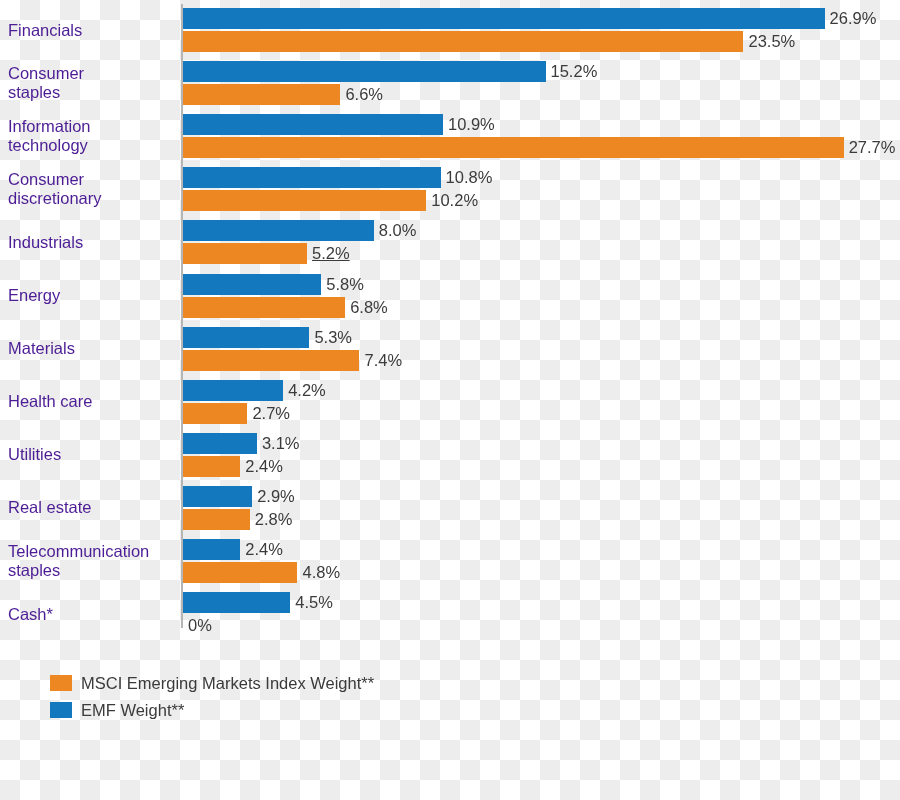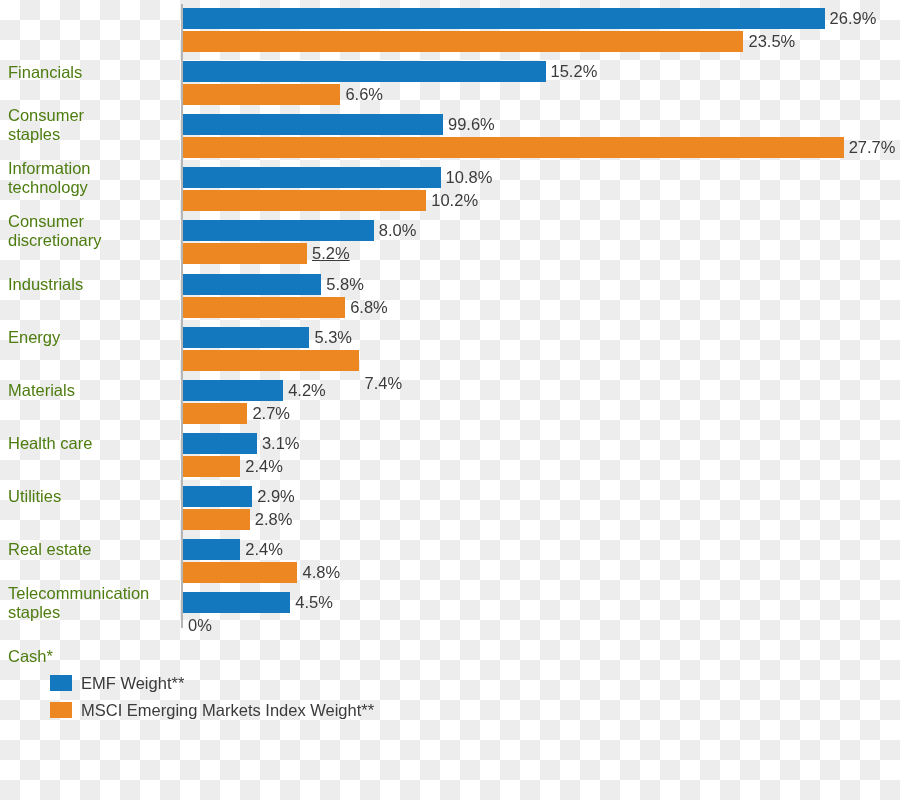--- a/index.html
+++ b/index.html
@@ -49,24 +49,23 @@
     left: 0;
     width: 900px;
   }
 
   .cat-label {
     position: absolute;
     left: 8px;
     width: 168px;
     font-size: 16.5px;
     line-height: 19px;
-    color: #4d7c0f;
+    color: #4c1d95;
     text-align: left;
     white-space: pre-line;
-    margin-top: 42px;
   }
 
   .bar-line {
     position: absolute;
     left: 183px;
     height: 21px;
     border-radius: 6px;
   }
 
   .bar {
@@ -154,21 +153,21 @@
           <div class="bar-line" style="top: 84.1px; width: 717px;">
             <div class="bar orange" style="width: 157.41px;"></div>
             <div class="bar-value" style="left: 157.41px;">6.6%</div>
           </div>
         </div>
         <div class="row-group" style="top: 0px;">
           <div class="cat-label" style="top: 117.2px;">Information
 technology</div>
           <div class="bar-line" style="top: 114.2px; width: 717px;">
             <div class="bar blue" style="width: 259.965px;"></div>
-            <div class="bar-value" style="left: 259.965px;">99.6%</div>
+            <div class="bar-value" style="left: 259.965px;">10.9%</div>
           </div>
           <div class="bar-line" style="top: 137.2px; width: 717px;">
             <div class="bar orange" style="width: 660.645px;"></div>
             <div class="bar-value" style="left: 660.645px;">27.7%</div>
           </div>
         </div>
         <div class="row-group" style="top: 0px;">
           <div class="cat-label" style="top: 170.3px;">Consumer
 discretionary</div>
           <div class="bar-line" style="top: 167.3px; width: 573px;">
@@ -203,21 +202,21 @@
           </div>
         </div>
         <div class="row-group" style="top: 0px;">
           <div class="cat-label" style="top: 339.1px;">Materials</div>
           <div class="bar-line" style="top: 326.6px; width: 717px;">
             <div class="bar blue" style="width: 126.405px;"></div>
             <div class="bar-value" style="left: 126.405px;">5.3%</div>
           </div>
           <div class="bar-line" style="top: 349.6px; width: 717px;">
             <div class="bar orange" style="width: 176.49px;"></div>
-            <div class="bar-value" style="left: 176.49px; margin-top: 23px;">7.4%</div>
+            <div class="bar-value" style="left: 176.49px;">7.4%</div>
           </div>
         </div>
         <div class="row-group" style="top: 0px;">
           <div class="cat-label" style="top: 392.2px;">Health care</div>
           <div class="bar-line" style="top: 379.7px; width: 692px;">
             <div class="bar blue" style="width: 100.17px;"></div>
             <div class="bar-value" style="left: 100.17px;">4.2%</div>
           </div>
           <div class="bar-line" style="top: 402.7px; width: 717px;">
             <div class="bar orange" style="width: 64.395px;"></div>
@@ -266,22 +265,22 @@
           </div>
           <div class="bar-line" style="top: 615.1px; width: 717px;">
             <div class="bar-value" style="left: 0px;">0%</div>
           </div>
         </div>
       </div>
   </div>
 
   <div id="legend">
       <div class="legend-row">
+        <span class="legend-swatch orange" style="background: rgb(236, 135, 34);"></span>
+        <span class="legend-text">MSCI Emerging Markets Index Weight**</span>
+      </div>
+      <div class="legend-row">
         <span class="legend-swatch blue" style="background: rgb(20, 120, 190);"></span>
         <span class="legend-text">EMF Weight**</span>
       </div>
-      <div class="legend-row">
-        <span class="legend-swatch orange" style="background: rgb(236, 135, 34);"></span>
-        <span class="legend-text">MSCI Emerging Markets Index Weight**</span>
-      </div>
     </div>
 
 </div>
 
 </body></html>

